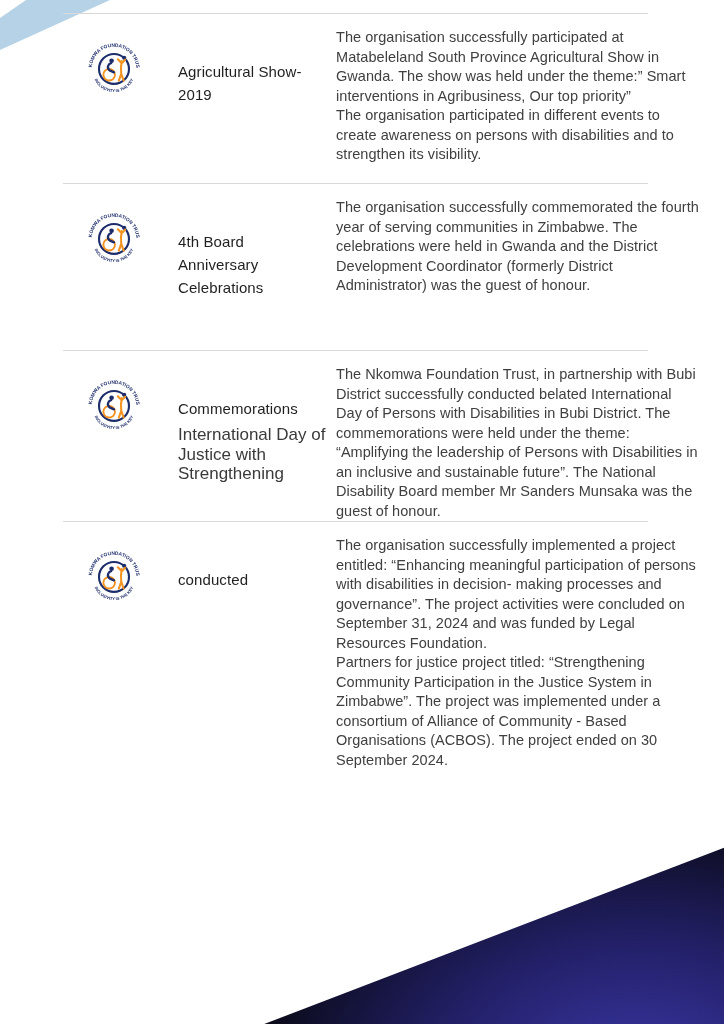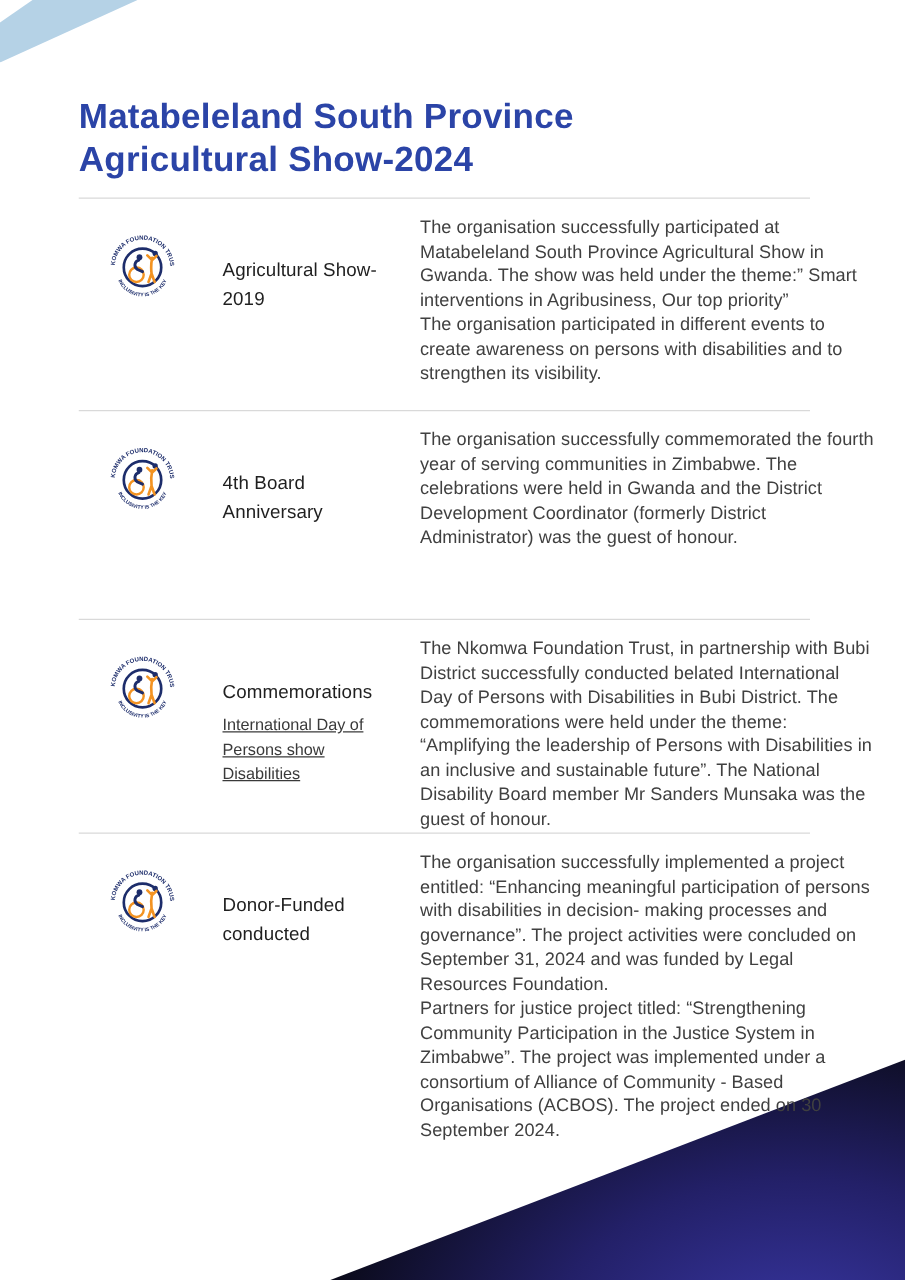--- a/index.html
+++ b/index.html
@@ -54,48 +54,43 @@
   .label-cell { margin-top: 32px; padding-right: 10px; }
   .heading-line {
     color: #1f1f1f;
     font-size: 15px;
     font-weight: normal;
     line-height: 23px;
     letter-spacing: 0.1px;
   }
   .subheading-line {
     color: #3a3a3a;
-    font-size: 13px;
+    font-size: 17px;
     font-weight: normal;
     line-height: 19.5px;
-    text-decoration: underline;
   }
   .subheading { margin-top: 5px; }
   .text-cell p {
     font-size: 14.5px;
     line-height: 19.5px;
     color: #404040;
     letter-spacing: 0.05px;
   }
   .seal-text { font-weight: bold; }
 </style>
 </head>
 <body>
 
 <div class="page">
 
   <div class="corner-top-stripe"></div>
   <div class="corner-bottom-gradient"></div>
 
   <div class="content">
 
-    <h1 class="page-title">
-      <div>Matabeleland South Province</div>
-      <div>Agricultural Show-2024</div>
-    </h1>
 
     <div class="divider first"></div>
 
     <div class="row row-1">
       <div class="logo-cell">
         <svg viewBox="0 0 60 60" width="58" height="58">
           <path id="arcT0" d="M 7,32 A 23,23 0 0 1 53,32" fill="none"></path>
           <path id="arcB0" d="M 8,34 A 22,22 0 0 0 52,34" fill="none"></path>
           <text class="seal-text" font-size="5" fill="#1d2d6b"><textPath href="#arcT0" startOffset="50%" text-anchor="middle">NKOMWA FOUNDATION TRUST</textPath></text>
           <text class="seal-text" font-size="4.2" fill="#1d2d6b"><textPath href="#arcB0" startOffset="50%" text-anchor="middle">INCLUSIVITY IS THE KEY</textPath></text>
@@ -129,20 +124,21 @@
           <circle cx="30" cy="32" r="15.5" fill="#ffffff" stroke="#1d2d6b" stroke-width="2.2"></circle>
           <circle cx="25" cy="38" r="6" fill="none" stroke="#f39322" stroke-width="2"></circle>
           <circle cx="27.5" cy="23.5" r="2.4" fill="#1d2d6b"></circle>
           <path d="M27,26 C23.5,27 22.5,31 25.5,33.5 L30,35.5" fill="none" stroke="#1d2d6b" stroke-width="2.4" stroke-linecap="round"></path>
           <circle cx="40.5" cy="20.5" r="2.2" fill="#1d2d6b"></circle>
           <path d="M38,24 C37,29 37,33 37.5,37 M37.5,37 L35,44 M37.5,37 L40,44 M38,26 L34,22 M38,26 L41.5,22.5" fill="none" stroke="#f39322" stroke-width="2.2" stroke-linecap="round"></path>
         </svg>
       </div>
       <div class="label-cell">
         <div class="heading-line">4th Board Anniversary</div>
+        <div class="heading-line">Celebrations</div>
       </div>
       <div class="text-cell">
         <p>The organisation successfully commemorated the fourth year of serving communities in Zimbabwe. The celebrations were held in Gwanda and the District Development Coordinator (formerly District Administrator) was the guest of honour.</p>
       </div>
     </div>
 
     <div class="divider"></div>
 
     <div class="row row-3">
       <div class="logo-cell">
@@ -156,22 +152,22 @@
           <circle cx="27.5" cy="23.5" r="2.4" fill="#1d2d6b"></circle>
           <path d="M27,26 C23.5,27 22.5,31 25.5,33.5 L30,35.5" fill="none" stroke="#1d2d6b" stroke-width="2.4" stroke-linecap="round"></path>
           <circle cx="40.5" cy="20.5" r="2.2" fill="#1d2d6b"></circle>
           <path d="M38,24 C37,29 37,33 37.5,37 M37.5,37 L35,44 M37.5,37 L40,44 M38,26 L34,22 M38,26 L41.5,22.5" fill="none" stroke="#f39322" stroke-width="2.2" stroke-linecap="round"></path>
         </svg>
       </div>
       <div class="label-cell">
         <div class="heading-line">Commemorations</div>
         <div class="subheading">
           <div class="subheading-line">International Day of</div>
-          <div class="subheading-line">Persons show</div>
-          <div class="subheading-line">Disabilities</div>
+          <div class="subheading-line">Justice with</div>
+          <div class="subheading-line">Strengthening</div>
         </div>
       </div>
       <div class="text-cell">
         <p>The Nkomwa Foundation Trust, in partnership with Bubi District successfully conducted belated International Day of Persons with Disabilities in Bubi District. The commemorations were held under the theme: “Amplifying the leadership of Persons with Disabilities in an inclusive and sustainable future”. The National Disability Board member Mr Sanders Munsaka was the guest of honour.</p>
       </div>
     </div>
 
     <div class="divider"></div>
 
     <div class="row row-4">
@@ -183,21 +179,20 @@
           <text class="seal-text" font-size="4.2" fill="#1d2d6b"><textPath href="#arcB3" startOffset="50%" text-anchor="middle">INCLUSIVITY IS THE KEY</textPath></text>
           <circle cx="30" cy="32" r="15.5" fill="#ffffff" stroke="#1d2d6b" stroke-width="2.2"></circle>
           <circle cx="25" cy="38" r="6" fill="none" stroke="#f39322" stroke-width="2"></circle>
           <circle cx="27.5" cy="23.5" r="2.4" fill="#1d2d6b"></circle>
           <path d="M27,26 C23.5,27 22.5,31 25.5,33.5 L30,35.5" fill="none" stroke="#1d2d6b" stroke-width="2.4" stroke-linecap="round"></path>
           <circle cx="40.5" cy="20.5" r="2.2" fill="#1d2d6b"></circle>
           <path d="M38,24 C37,29 37,33 37.5,37 M37.5,37 L35,44 M37.5,37 L40,44 M38,26 L34,22 M38,26 L41.5,22.5" fill="none" stroke="#f39322" stroke-width="2.2" stroke-linecap="round"></path>
         </svg>
       </div>
       <div class="label-cell">
-        <div class="heading-line">Donor-Funded</div>
         <div class="heading-line">conducted</div>
       </div>
       <div class="text-cell">
         <p>The organisation successfully implemented a project entitled: “Enhancing meaningful participation of persons with disabilities in decision- making processes and governance”. The project activities were concluded on September 31, 2024 and was funded by Legal Resources Foundation.</p>
         <p>Partners for justice project titled: “Strengthening Community Participation in the Justice System in Zimbabwe”. The project was implemented under a consortium of Alliance of Community - Based Organisations (ACBOS). The project ended on 30 September 2024.</p>
       </div>
     </div>
 
   </div>
 </div>

